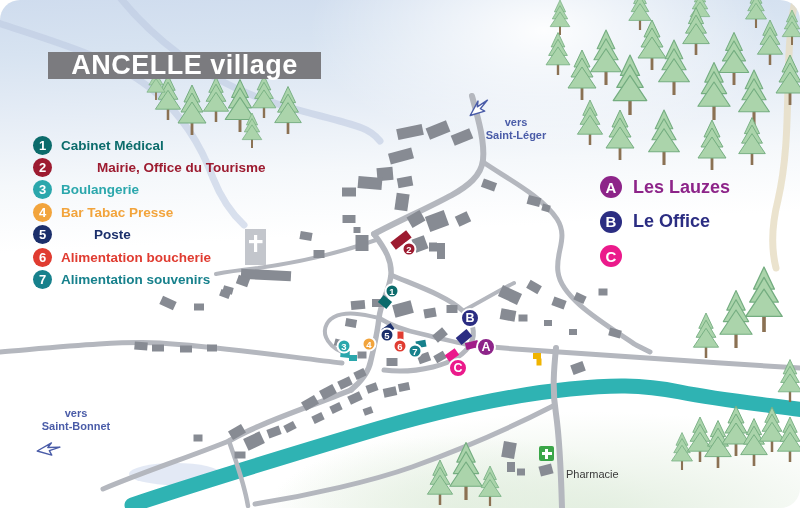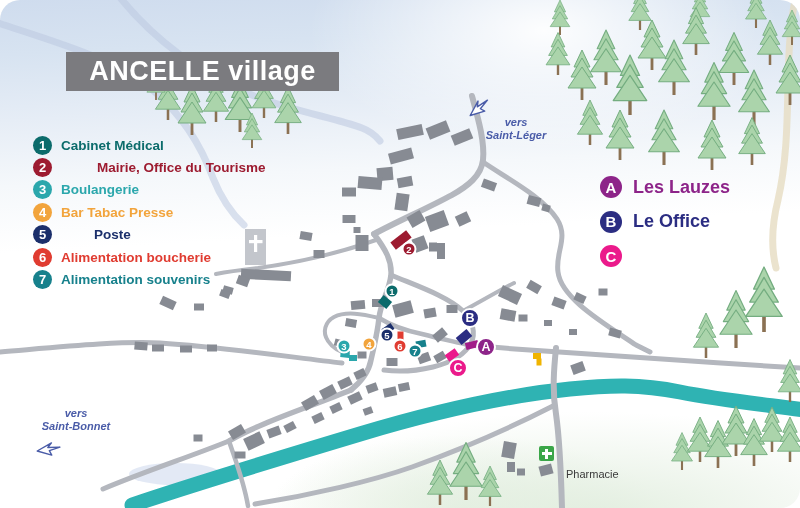--- a/index.html
+++ b/index.html
@@ -9,38 +9,38 @@
     font-family:"Liberation Sans",sans-serif;
     background:
       radial-gradient(42% 34% at 68% 6%, rgba(255,255,255,.95) 0%, rgba(255,255,255,0) 70%),
       radial-gradient(55% 28% at 74% 102%, #e2eedf 0%, rgba(226,238,223,0) 75%),
       radial-gradient(30% 18% at 58% 100%, #e7f1e4 0%, rgba(231,241,228,0) 80%),
       linear-gradient(177deg, #cfdcee 0%, #d7e3f1 10%, #e6edf6 22%, #f5f8fb 34%, #ffffff 46%, #ffffff 100%);
   }
   #terrain{position:absolute;left:0;top:0;}
   
   #title{
-    position:absolute;left:66px;top:52px;width:273px;height:39px;background:#7b7b7f;
+    position:absolute;left:48px;top:52px;width:273px;height:27px;background:#7b7b7f;
     color:#ffffff;font-size:27px;font-weight:bold;letter-spacing:.5px;
     display:flex;align-items:center;justify-content:center;white-space:nowrap;
   }
   
   ul.legend{position:absolute;list-style:none;margin:0;padding:0;}
   #legend-services{left:33px;top:134px;}
   #legend-services li{display:flex;align-items:center;height:22.4px;}
   #legend-services .lg-circle{width:19px;height:19px;border-radius:50%;color:#fff;
     font-size:13px;font-weight:bold;display:flex;align-items:center;justify-content:center;flex:0 0 19px;}
   #legend-services .lg-label{font-size:13.5px;font-weight:bold;margin-left:9px;white-space:nowrap;}
   #legend-places{left:600px;top:170px;}
   #legend-places li{display:flex;align-items:center;height:34.5px;}
   #legend-places .lg-circle{width:22px;height:22px;border-radius:50%;color:#fff;
     font-size:15px;font-weight:bold;display:flex;align-items:center;justify-content:center;flex:0 0 22px;}
   #legend-places .lg-label{font-size:18px;font-weight:bold;margin-left:11px;white-space:nowrap;text-align:center;}
   
-  .direction{position:absolute;color:#4a5ca8;font-size:11px;font-weight:bold;font-style:italic;
+  .direction{position:absolute;color:#4a5ca8;font-size:11px;font-weight:bold;
     text-align:center;line-height:1.2;}
   #dir-leger{left:475px;top:116px;width:82px;}
   #dir-bonnet{left:25px;top:407px;width:102px;}
   
   #pharmacy-cross{position:absolute;left:539px;top:446px;width:15px;height:15px;border-radius:2px;}
   #pharmacy-cross span{position:absolute;background:#fff;}
   #pharmacy-cross .ph-v{left:6px;top:2.5px;width:3px;height:10px;}
   #pharmacy-cross .ph-h{left:2.5px;top:6px;width:10px;height:3px;}
   #pharmacy-label{position:absolute;left:566px;top:468px;font-size:11px;color:#3a3a3a;font-weight:500;}
   

